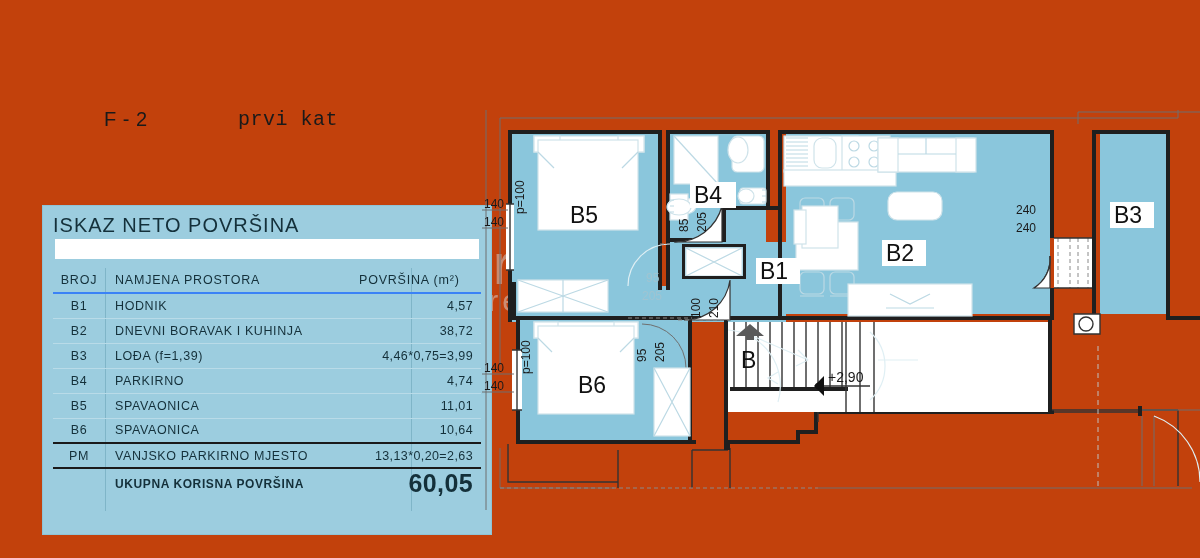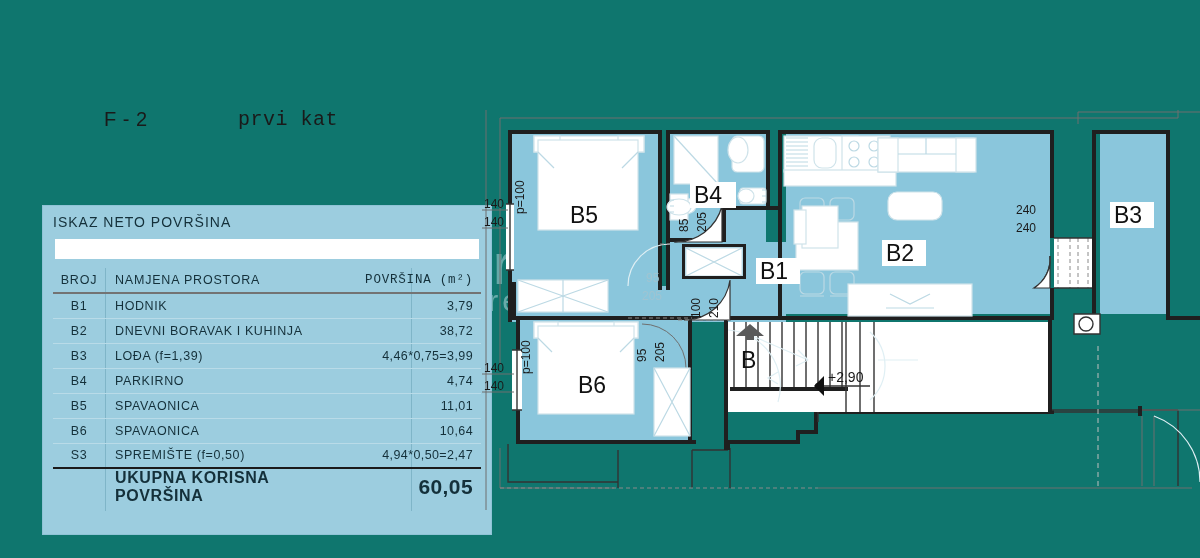--- a/index.html
+++ b/index.html
@@ -6,21 +6,21 @@
   html, body {
     margin: 0; padding: 0;
     width: 1200px; height: 558px;
     background: #ffffff;
     font-family: "Liberation Sans", sans-serif;
     overflow: hidden;
   }
   #page {
     position: relative;
     width: 1200px; height: 558px;
-    background: #0f766e;
+    background: #c2410c;
   }
 
   
   .hdr {
     position: absolute;
     font-size: 20px;
     color: #1a1a1a;
     letter-spacing: 0.5px;
     white-space: nowrap;
   }
@@ -31,21 +31,21 @@
   #table-panel {
     position: absolute;
     left: 42px; top: 205px;
     width: 450px; height: 330px;
     background: #9ccddf;
     border: 1px solid #8fc3d6;
   }
   #tbl-title {
     position: absolute;
     left: 10px; top: 8px;
-    font-size: 14px;
+    font-size: 20px;
     letter-spacing: 1px;
     color: #14303a;
     white-space: nowrap;
   }
   #tbl-blank {
     position: absolute;
     left: 12px; top: 33px;
     width: 424px; height: 20px;
     background: #ffffff;
   }
@@ -54,31 +54,31 @@
     left: 10px; top: 62px;
     width: 428px;
     border-collapse: collapse;
     font-size: 12.5px;
     color: #14303a;
   }
   #tbl td { padding: 0; height: 25px; vertical-align: middle; }
   .c-broj { width: 52px; text-align: center; letter-spacing: .6px; }
   .c-name { padding-left: 10px !important; letter-spacing: .6px; }
   .c-area { width: 122px; text-align: right; padding-right: 8px !important; letter-spacing: .4px; }
-  tr.head td { border-bottom: 2px solid #737373; letter-spacing: .8px; }
+  tr.head td { border-bottom: 2px solid #3b82f6; letter-spacing: .8px; }
   tr.head td.c-name { padding-left: 10px !important; }
-  tr.head td.c-area { text-align: right; font-family: Liberation Mono, monospace; }
+  tr.head td.c-area { text-align: left; }
   tr.top-rule td { border-top: 2px solid #1a1a1a; }
   tr.data td { border-bottom: 1px solid #b9dbe8; }
   tr.sep td { border-top: 2px solid #1a1a1a; }
   tr.total td {
     border-top: 2px solid #1a1a1a;
-    font-size: 16px; font-weight: bold; height: 32px;
-  }
-  tr.total td.c-area { font-size: 21px; }
+    font-size: 12px; font-weight: bold; height: 32px;
+  }
+  tr.total td.c-area { font-size: 25px; }
   .vline {
     position: absolute;
     left: 368px; top: 62px;
     width: 1px; height: 243px;
     background: #7fb5c8;
   }
   .vline2 {
     position: absolute;
     left: 62px; top: 62px;
     width: 1px; height: 243px;
@@ -132,21 +132,21 @@
     <table id="tbl">
       <tbody id="tbl-body">
           <tr class="head">
             <td class="c-broj">BROJ</td>
             <td class="c-name">NAMJENA PROSTORA</td>
             <td class="c-area">POVRŠINA (m²)</td>
           </tr>
           <tr class="data top-rule">
             <td class="c-broj">B1</td>
             <td class="c-name">HODNIK</td>
-            <td class="c-area">3,79</td>
+            <td class="c-area">4,57</td>
           </tr>
           <tr class="data">
             <td class="c-broj">B2</td>
             <td class="c-name">DNEVNI BORAVAK I KUHINJA</td>
             <td class="c-area">38,72</td>
           </tr>
           <tr class="data">
             <td class="c-broj">B3</td>
             <td class="c-name">LOĐA (f=1,39)</td>
             <td class="c-area">4,46*0,75=3,99</td>
@@ -159,24 +159,24 @@
           <tr class="data">
             <td class="c-broj">B5</td>
             <td class="c-name">SPAVAONICA</td>
             <td class="c-area">11,01</td>
           </tr>
           <tr class="data">
             <td class="c-broj">B6</td>
             <td class="c-name">SPAVAONICA</td>
             <td class="c-area">10,64</td>
           </tr>
-          <tr class="data">
-            <td class="c-broj">S3</td>
-            <td class="c-name">SPREMIŠTE (f=0,50)</td>
-            <td class="c-area">4,94*0,50=2,47</td>
+          <tr class="data sep">
+            <td class="c-broj">PM</td>
+            <td class="c-name">VANJSKO PARKIRNO MJESTO</td>
+            <td class="c-area">13,13*0,20=2,63</td>
           </tr>
           <tr class="total">
             <td class="c-broj"></td>
             <td class="c-name">UKUPNA KORISNA POVRŠINA</td>
             <td class="c-area">60,05</td>
           </tr>
         </tbody>
     </table>
   </div>
 

